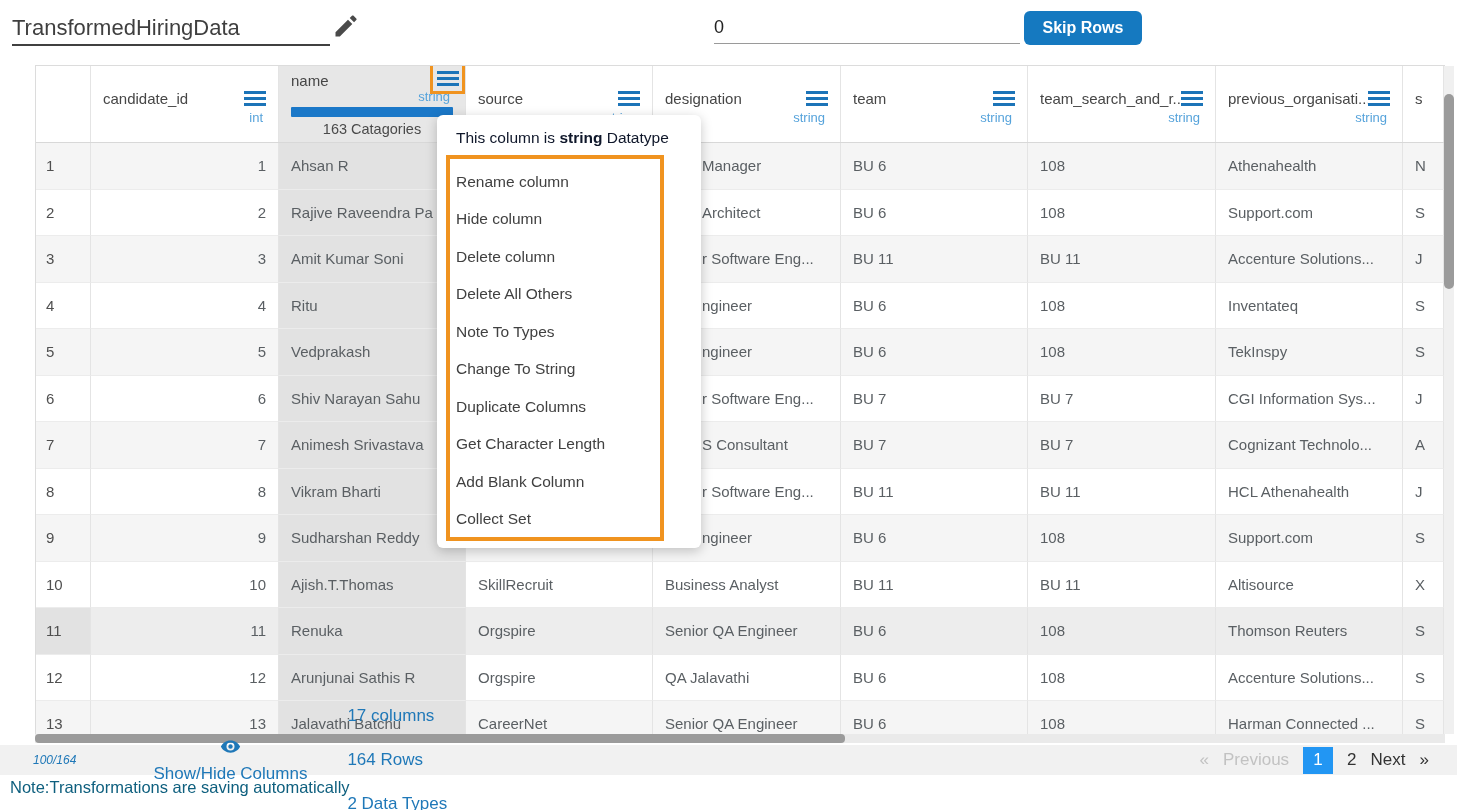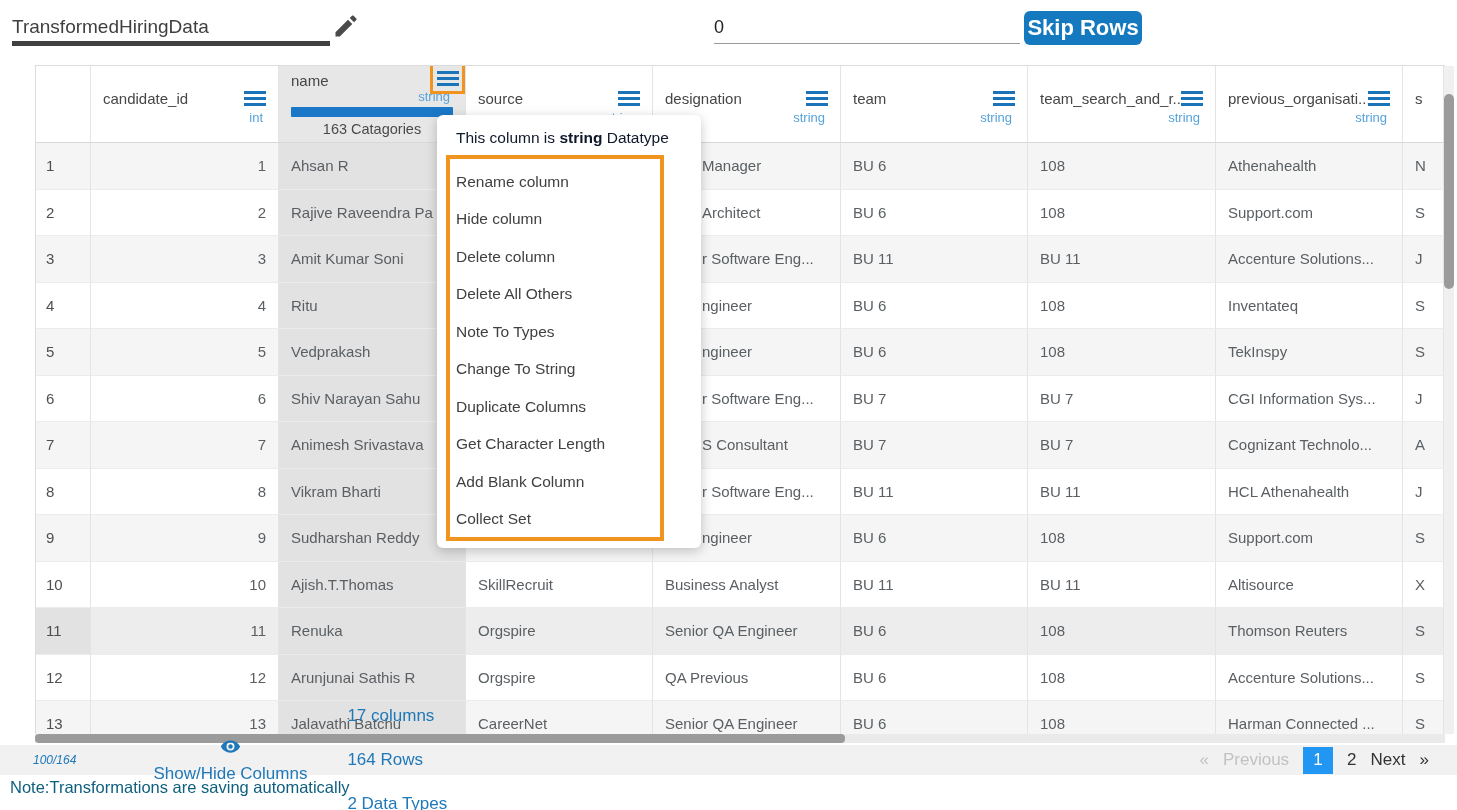--- a/index.html
+++ b/index.html
@@ -3,28 +3,28 @@
 <meta charset="utf-8">
 <style>
   * { box-sizing: border-box; margin: 0; padding: 0; }
   html,body { width:1457px; height:810px; overflow:hidden; background:#fff;
     font-family:"Liberation Sans", sans-serif; }
   .page { position:relative; width:1457px; height:810px; background:#fff; }
 
   
   .topbar { position:absolute; left:0; top:0; width:1457px; height:58px; }
   .dataset-input { position:absolute; left:12px; top:12px; width:318px; height:34px;
-    border:none; border-bottom:5px solid #404040; font-size:19px; color:#3f3f3f;
+    border:none; border-bottom:2px solid #404040; font-size:22px; color:#3f3f3f;
     font-family:"Liberation Sans",sans-serif; background:transparent; outline:none; }
   .pencil { position:absolute; left:332px; top:12px; width:28px; height:28px; cursor:pointer; }
   .skip-input { position:absolute; left:714px; top:12px; width:306px; height:32px;
     border:none; border-bottom:1px solid #9a9a9a; font-size:18px; color:#222;
     font-family:"Liberation Sans",sans-serif; background:transparent; outline:none; }
   .skip-btn { position:absolute; left:1024px; top:11px; width:118px; height:34px;
-    background:#1579c0; color:#fff; border:none; border-radius:6px; font-size:22px;
+    background:#1579c0; color:#fff; border:none; border-radius:6px; font-size:16px;
     font-weight:bold; font-family:"Liberation Sans",sans-serif; cursor:pointer; }
 
   
   .tablebox { position:absolute; left:35px; top:65px; width:1410px; height:670px;
     border:1px solid #dcdcdc; overflow:hidden; background:#fff; }
   .grid { display:grid; grid-template-columns:55px 188px 187px 187px 188px 187px 188px 187px 1fr; }
   .ghead { height:77px; border-bottom:1px solid #d8d8d8; }
   .hcell { position:relative; border-right:1px solid #e4e4e4; padding:24px 12px 0 12px;
     color:#464646; font-size:15px; overflow:visible; }
   .hcell.first { padding:0; }
@@ -298,21 +298,21 @@
           <div class="cell c-team">BU 6</div>
           <div class="cell c-team_search">108</div>
           <div class="cell c-previous_org">Thomson Reuters</div>
           <div class="cell c-s">S</div>
         </div>
         <div class="grid row even">
           <div class="cell c-idx">12</div>
           <div class="cell c-candidate_id">12</div>
           <div class="cell c-name">Arunjunai Sathis R</div>
           <div class="cell c-source">Orgspire</div>
-          <div class="cell c-designation">QA Previous</div>
+          <div class="cell c-designation">QA Jalavathi</div>
           <div class="cell c-team">BU 6</div>
           <div class="cell c-team_search">108</div>
           <div class="cell c-previous_org">Accenture Solutions...</div>
           <div class="cell c-s">S</div>
         </div>
         <div class="grid row odd">
           <div class="cell c-idx">13</div>
           <div class="cell c-candidate_id">13</div>
           <div class="cell c-name">Jalavathi Batchu</div>
           <div class="cell c-source">CareerNet</div>

